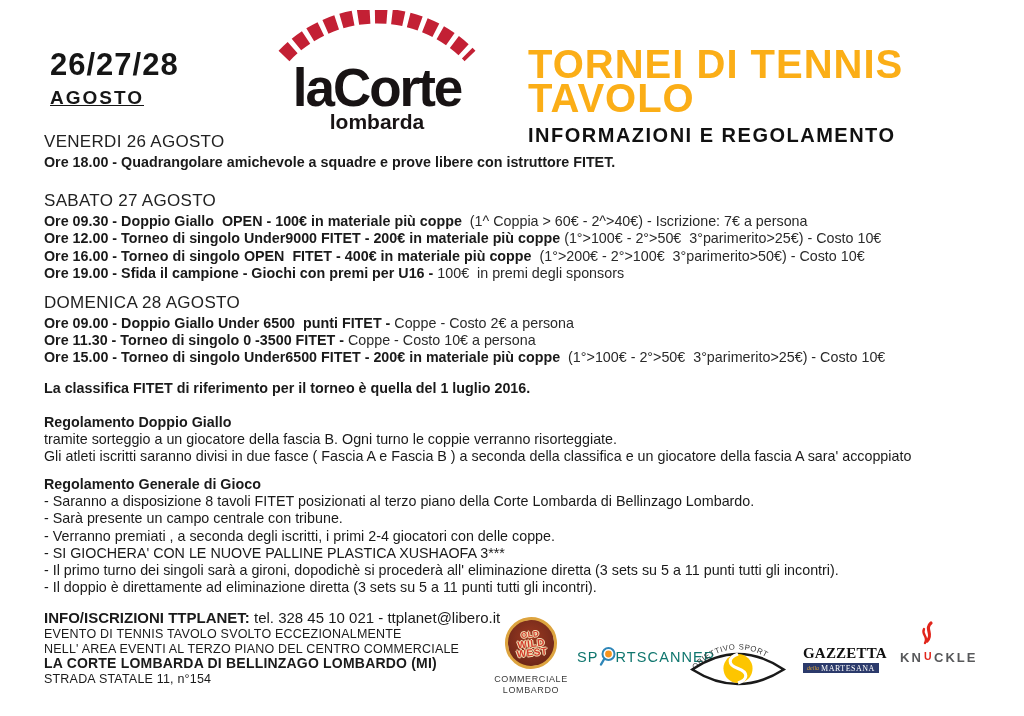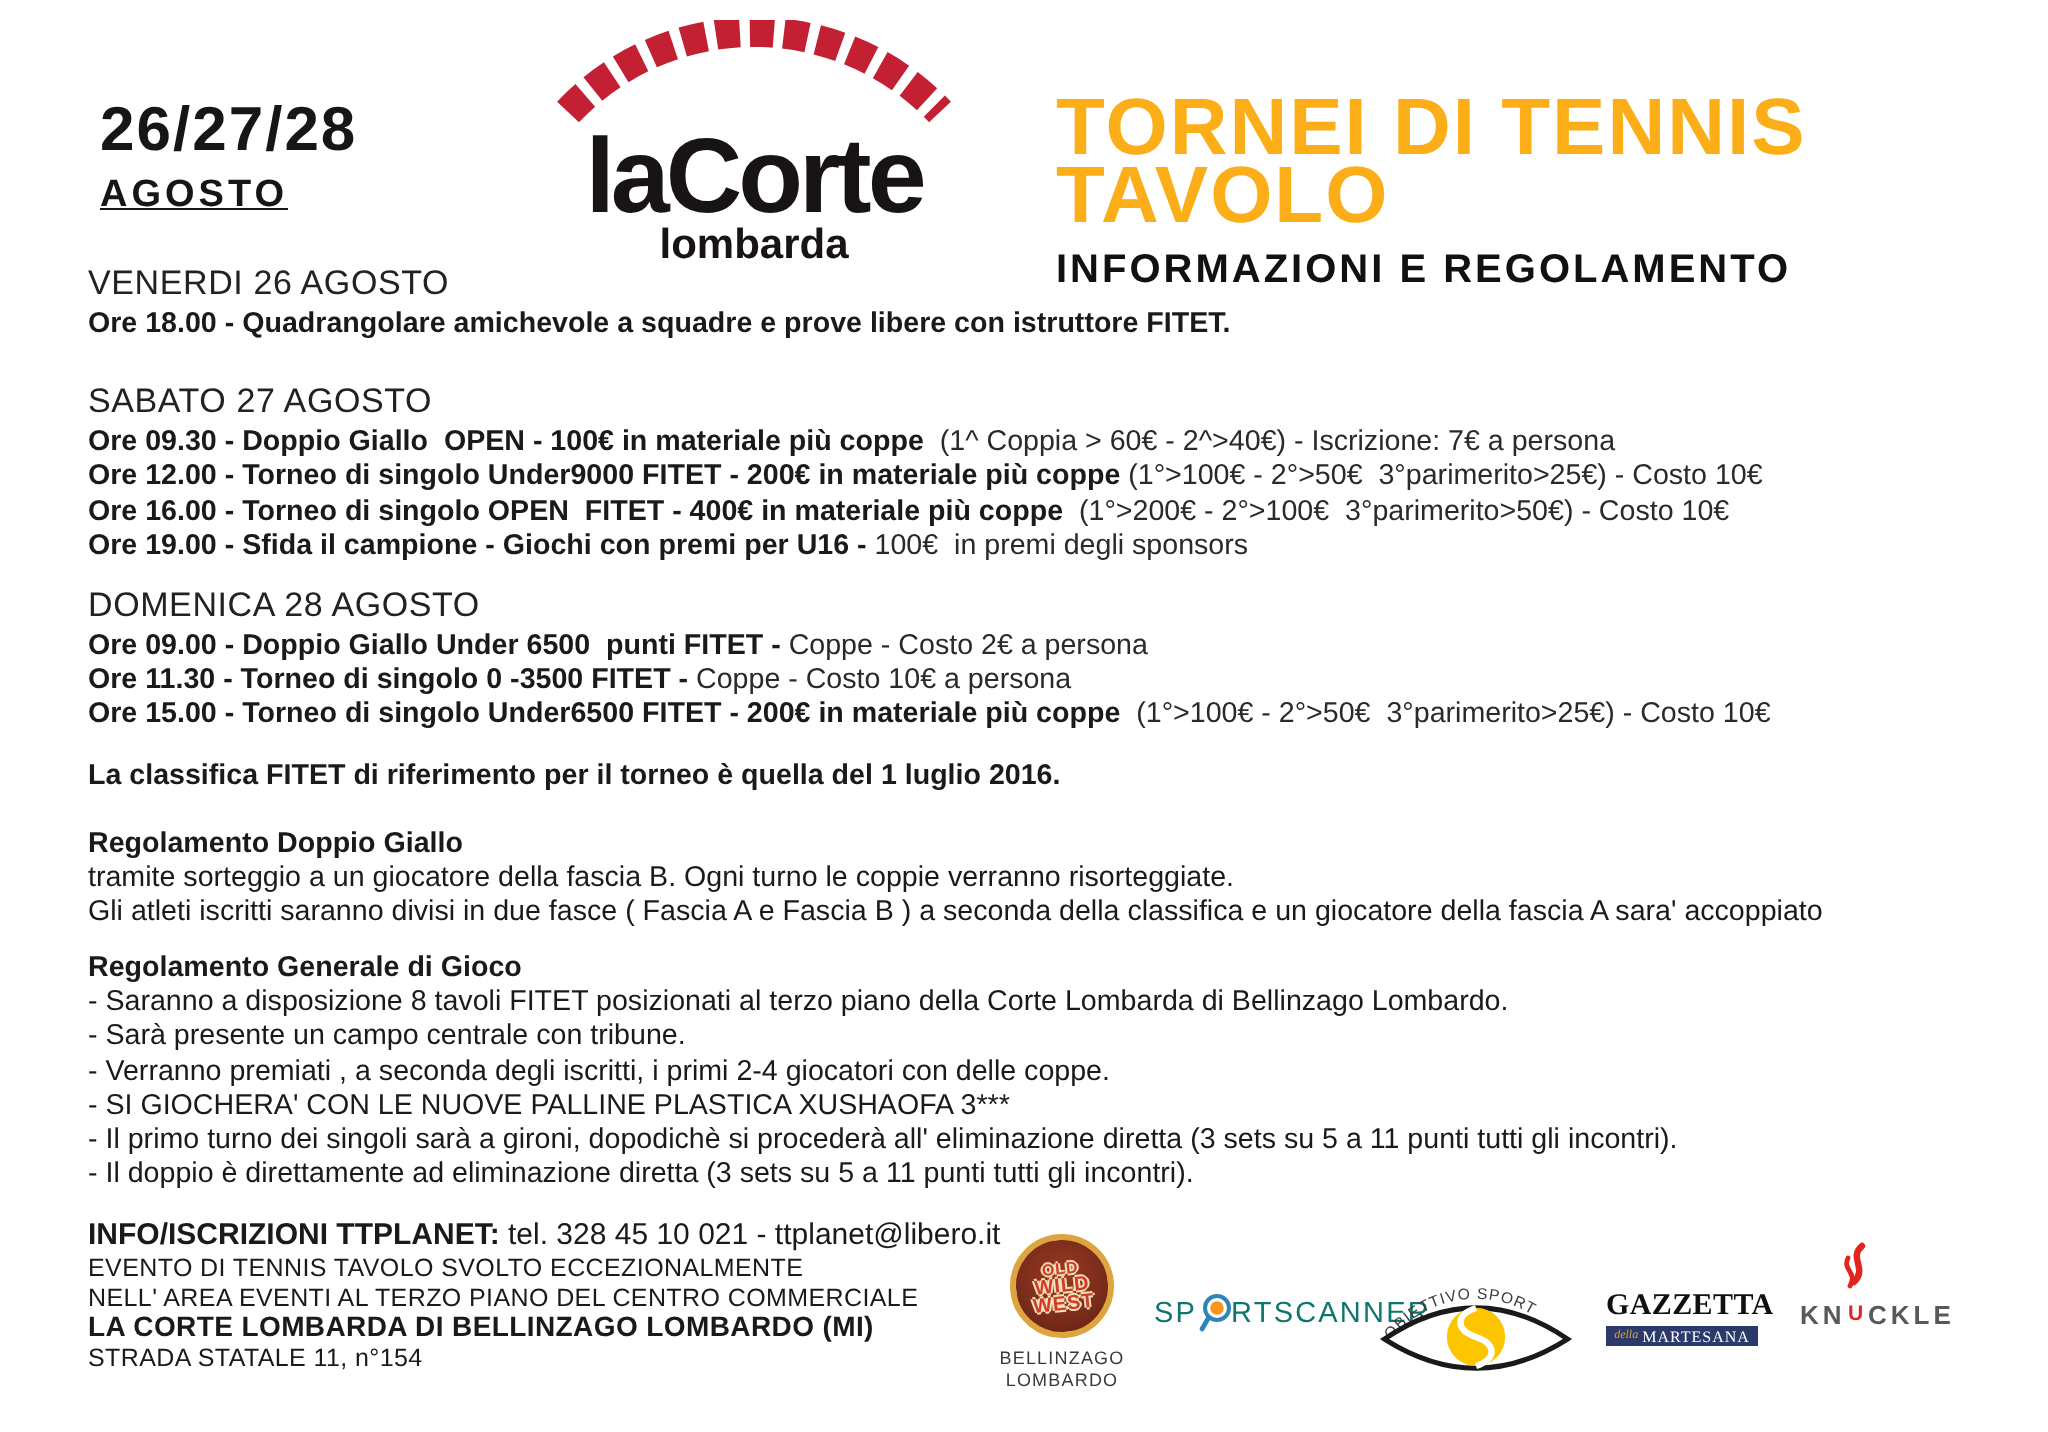--- a/index.html
+++ b/index.html
@@ -152,21 +152,21 @@
   <div>STRADA STATALE 11, n°154</div>
 </div>
 
 <div class="oww">
   <div class="oww-badge">
     <div class="oww-l1">OLD</div>
     <div class="oww-l2">WILD</div>
     <div class="oww-l3">WEST</div>
   </div>
   <div class="oww-cap">
-    <div>BELLINZAGO</div>
+    <div>COMMERCIALE</div>
     <div>LOMBARDO</div>
   </div>
 </div>
 
 <div class="sportscanner">
   <span>SP</span>
   <svg width="18" height="22" viewBox="0 0 18 22">
     <circle cx="9.5" cy="8" r="6" fill="none" stroke="#2E86B8" stroke-width="2"></circle>
     <circle cx="9.5" cy="8" r="3.4" fill="#F7941E"></circle>
     <line x1="5.2" y1="13" x2="2" y2="18.5" stroke="#2E86B8" stroke-width="2.4" stroke-linecap="round"></line>

